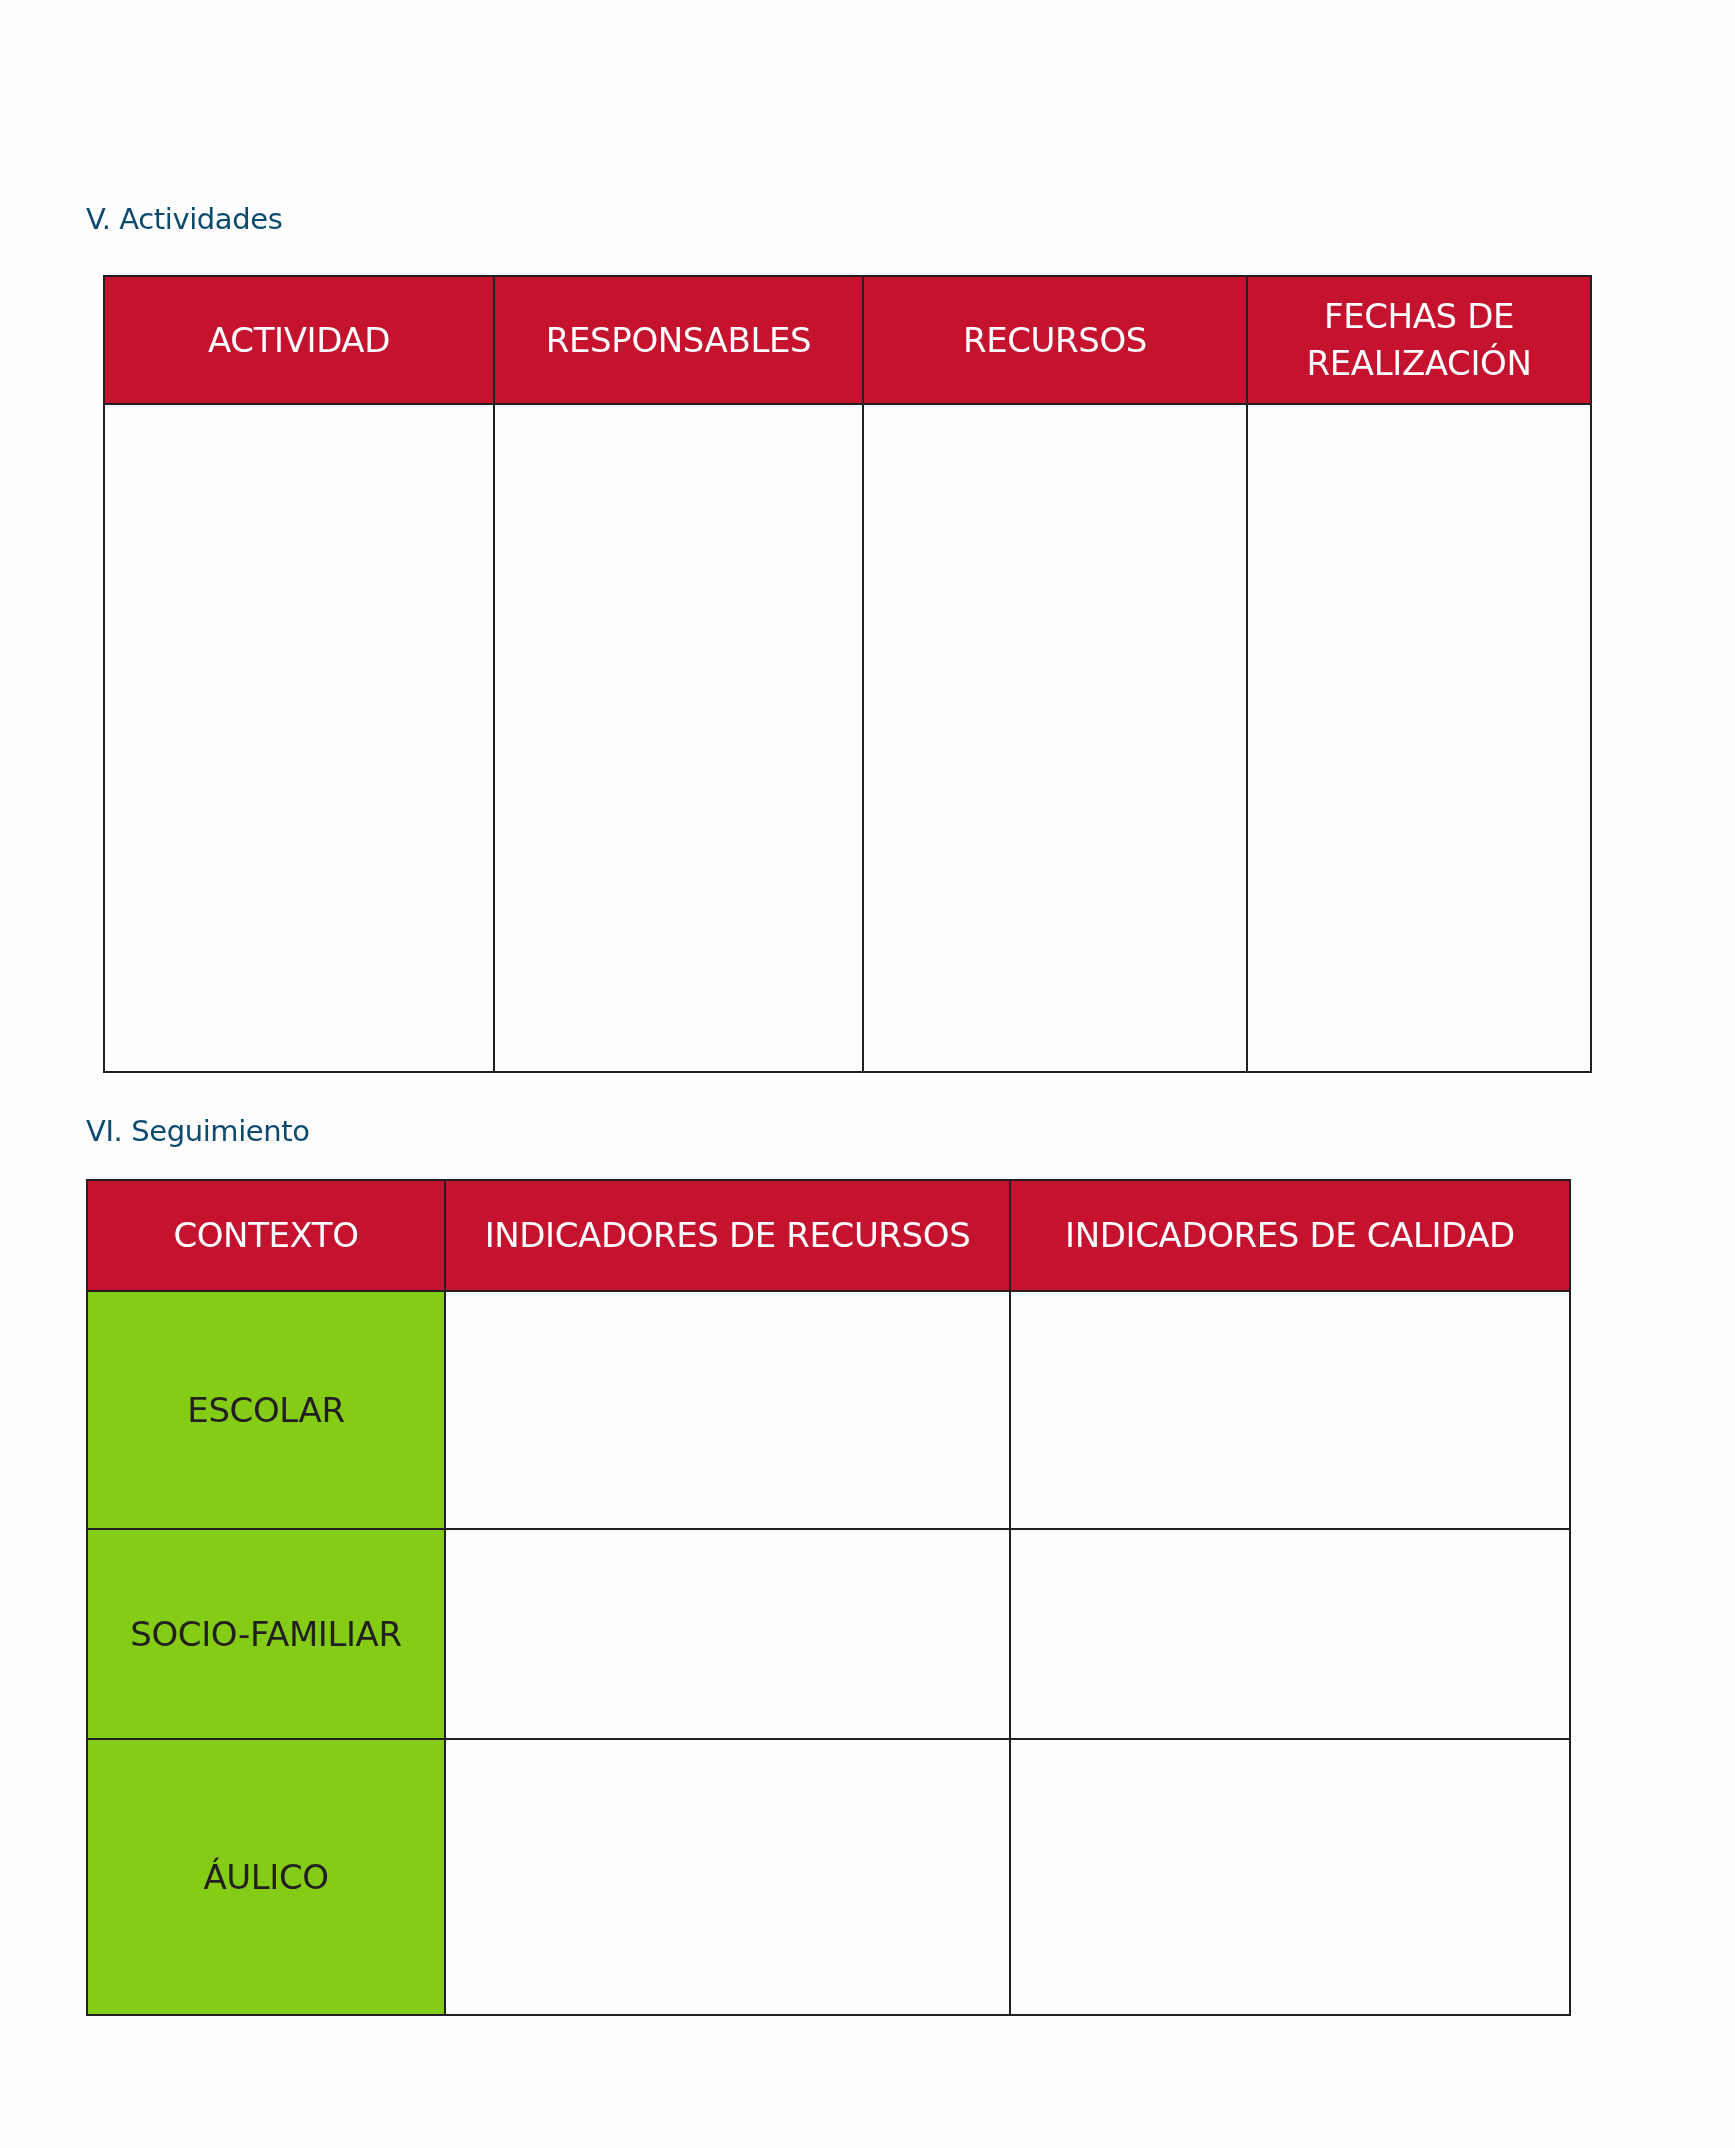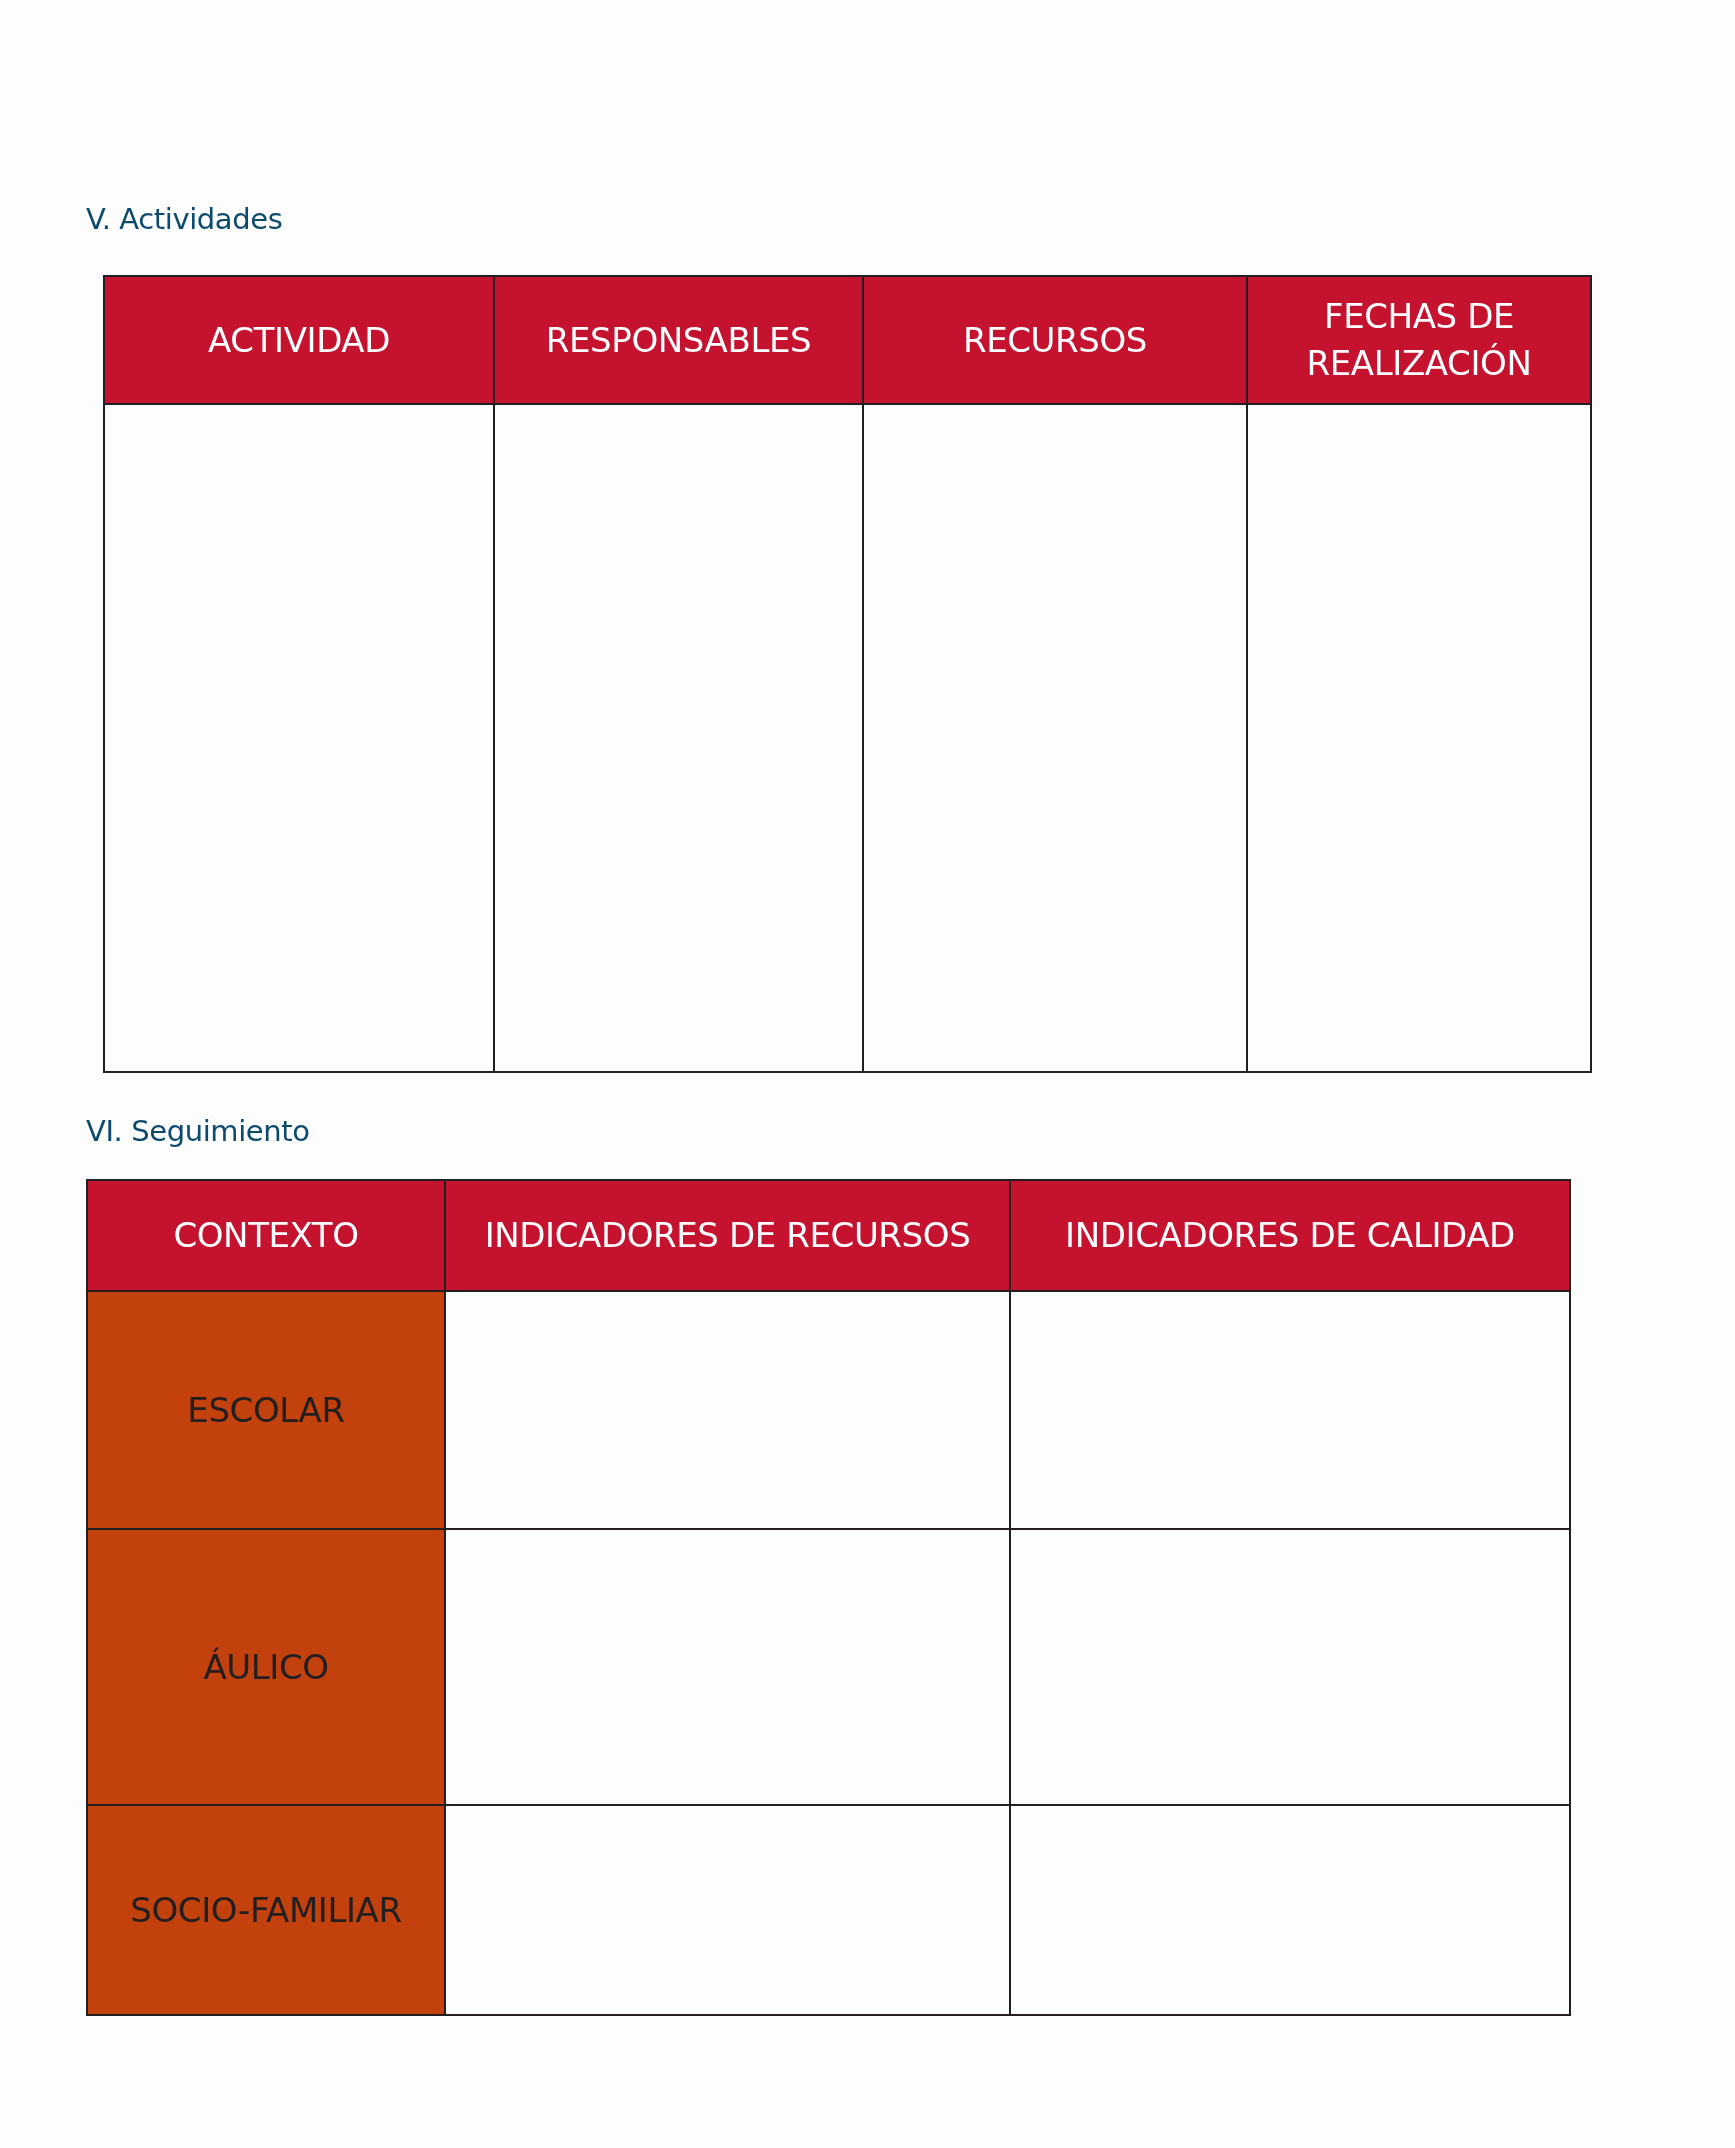--- a/index.html
+++ b/index.html
@@ -15,21 +15,21 @@
   }
   table.grid td, table.grid th {
     border:2.5px solid #231f20; padding:0; text-align:center; vertical-align:middle;
   }
   table.grid th {
     background:#c4122f; color:#ffffff; font-weight:normal; font-size:34px; line-height:47px;
     letter-spacing:-0.4px;
   }
   table.grid td.blank { background:#fefdfd; }
   table.grid td.ctx {
-    background:#c2410c; color:#231f20; font-size:34px; letter-spacing:-0.4px;
+    background:#84cc16; color:#231f20; font-size:34px; letter-spacing:-0.4px;
   }
   #t1 { left:103px; top:275px; width:1487px; }
   #t2 { left:86px; top:1179px; width:1483px; }
 </style>
 </head>
 <body>
 
 <div class="section-label" style="top:202px;">V. Actividades</div>
 
 <table class="grid" id="t1">
@@ -67,25 +67,25 @@
       <tr style="height:111px">
     <th>CONTEXTO</th>
     <th>INDICADORES DE RECURSOS</th>
     <th>INDICADORES DE CALIDAD</th>
   </tr>
   <tr style="height:238px">
     <td class="ctx">ESCOLAR</td>
     <td class="blank"></td>
     <td class="blank"></td>
   </tr>
-  <tr style="height:276px">
-    <td class="ctx">ÁULICO</td>
+  <tr style="height:210px">
+    <td class="ctx">SOCIO-FAMILIAR</td>
     <td class="blank"></td>
     <td class="blank"></td>
   </tr>
-  <tr style="height:210px">
-    <td class="ctx">SOCIO-FAMILIAR</td>
+  <tr style="height:276px">
+    <td class="ctx">ÁULICO</td>
     <td class="blank"></td>
     <td class="blank"></td>
   </tr>
 </tbody>
   </table>
 
 
 </body></html>

